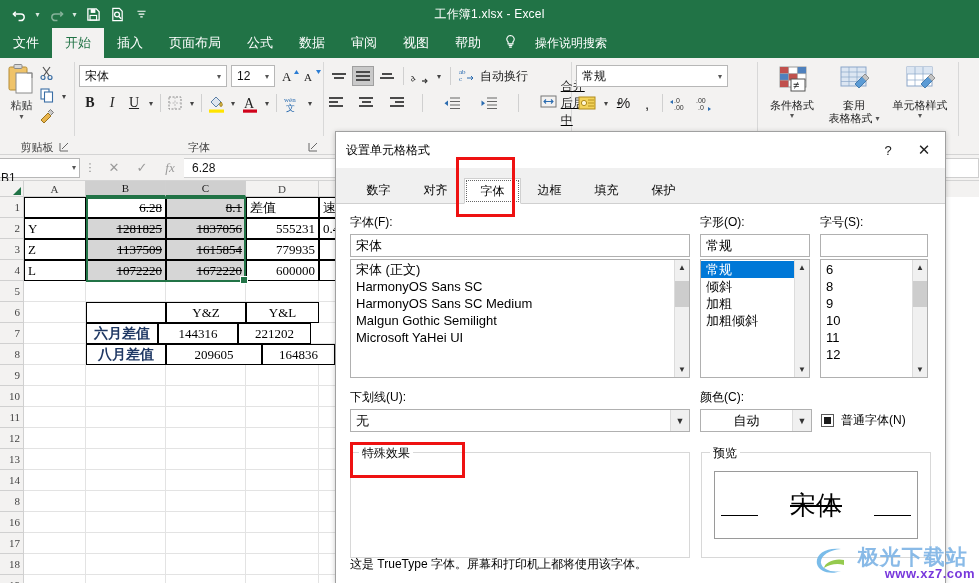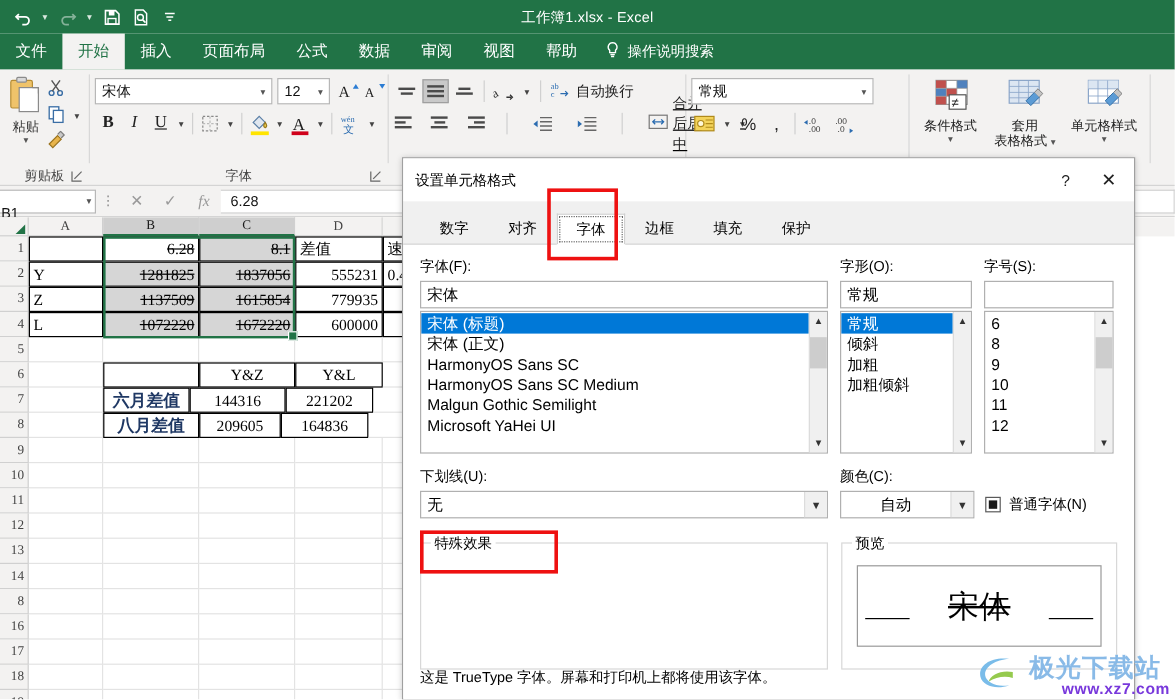--- a/index.html
+++ b/index.html
@@ -38,21 +38,21 @@
   .tabsrow {
     height: 30px; background: #217346; display: flex; align-items: flex-end;
     position: relative;
   }
   .tab {
     height: 30px; padding: 0 13px; color: #fff; font-size: 13px;
     display: flex; align-items: center; justify-content: center;
   }
   .tab.active { background: #f3f2f1; color: #217346; font-weight: normal; }
   .tellme {
-    display: flex; align-items: center; gap: 6px; color: #fff; font-size: 12px;
+    display: flex; align-items: center; gap: 18px; color: #fff; font-size: 12px;
     margin-left: 10px; height: 30px;
   }
 
   
   .ribbon {
     height: 97px; background: #f3f2f1; border-bottom: 1px solid #d4d4d4;
     display: flex; position: relative;
   }
   .grp { position: relative; height: 97px; padding: 3px 4px 0 4px; display:flex; flex-direction:column; }
   .grp-body { flex: 1; display: flex; align-items: flex-start; }
@@ -700,21 +700,21 @@
     <div class="cell bx center bluebold" style="width:72px">六月差值</div>
     <div class="cell bx center" style="width:80px">144316</div>
     <div class="cell bx center" style="width:73px">221202</div>
     <div class="cell" style="width:70px"></div>
   </div>
 
   <div class="rowline">
     <div class="rowhead">8</div>
     <div class="cell" style="width:62px"></div>
     <div class="cell bx center bluebold" style="width:80px">八月差值</div>
-    <div class="cell bx center" style="width:68px">209605</div>
+    <div class="cell bx center" style="width:96px">209605</div>
     <div class="cell bx center" style="width:73px">164836</div>
     <div class="cell" style="width:70px"></div>
   </div>
 
   <div class="rowline">
       <div class="rowhead">9</div>
       <div class="cell" style="width:62px"></div>
       <div class="cell" style="width:80px"></div>
       <div class="cell" style="width:80px"></div>
       <div class="cell" style="width:73px"></div>
@@ -822,21 +822,20 @@
 
   <div class="dlg-body">
 
     <div style="display:flex; gap:10px;">
 
       <div style="width:340px">
         <span class="lbl">字体(F):</span>
         <div class="txtbox">宋体</div>
         <div class="listbox" style="height:119px">
           <div class="listitems">
-            <div class="li sel">宋体 (标题)</div>
             <div class="li">宋体 (正文)</div>
             <div class="li">HarmonyOS Sans SC</div>
             <div class="li">HarmonyOS Sans SC Medium</div>
             <div class="li">Malgun Gothic Semilight</div>
             <div class="li">Microsoft YaHei UI</div>
           </div>
           <div class="sbar">
             <div class="sbtn">▲</div>
             <div class="strack">
               <div class="sthumb" style="top:6px; height:26px;"></div>

